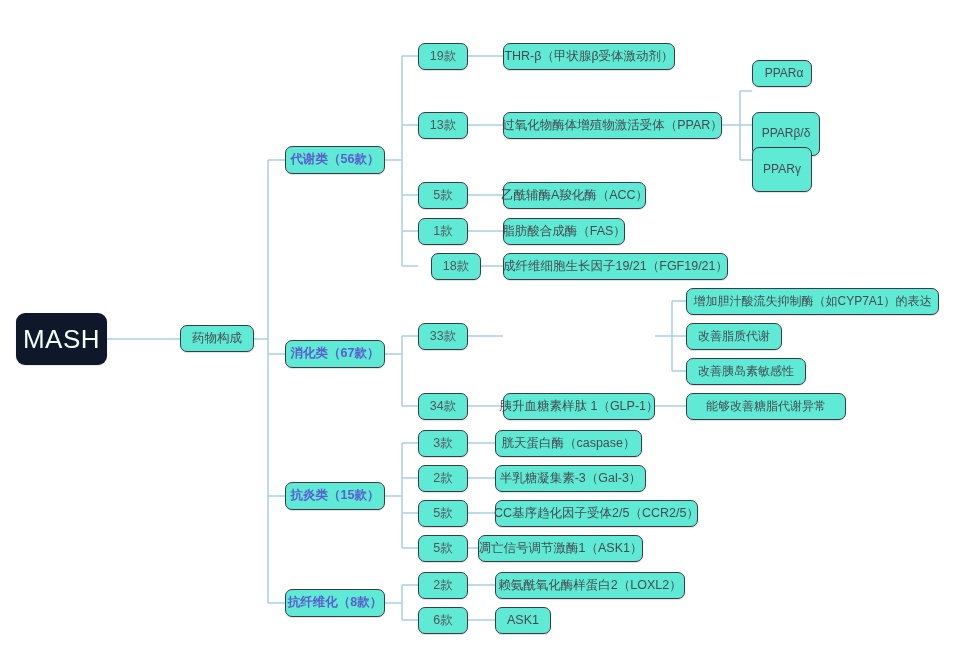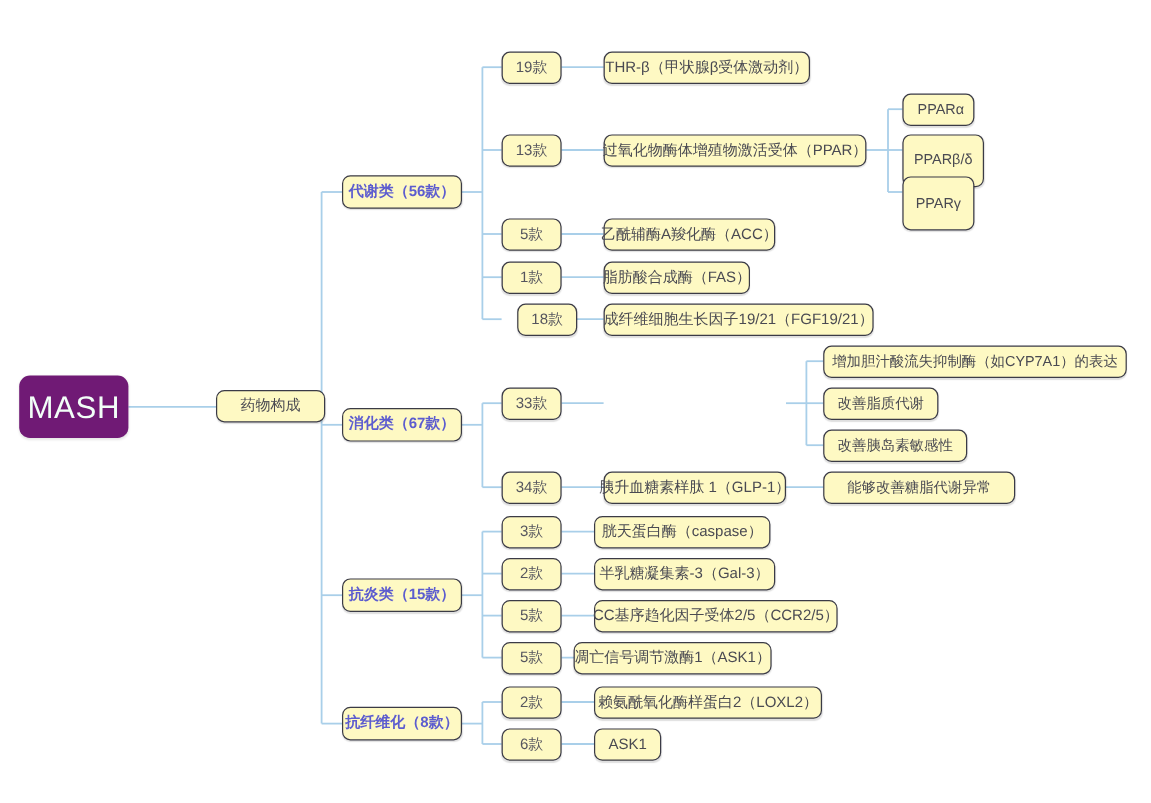--- a/index.html
+++ b/index.html
@@ -22,32 +22,32 @@
     width: 959px;
     height: 669px;
     pointer-events: none;
   }
   .node {
     position: absolute;
     box-sizing: border-box;
     display: flex;
     align-items: center;
     justify-content: center;
-    background: #fef9c3;
+    background: #5eead4;
     border: 1.4px solid #3b3b46;
     border-radius: 7px;
     color: #4a4a52;
     font-size: 12.5px;
     line-height: 1.1;
     white-space: nowrap;
     padding: 0 8px;
     box-shadow: 0 1px 1px rgba(0,0,0,0.13);
   }
   .root {
-    background: #701a75;
+    background: #0f172a;
     border: none;
     border-radius: 9px;
     color: #f2fff8;
     font-size: 26px;
     letter-spacing: 0.5px;
     box-shadow: 0 1px 2px rgba(0,0,0,0.10);
   }
   .cat {
     color: #5c5ccf;
     font-weight: 700;
@@ -135,42 +135,42 @@
       <path d="M402,620 L418,620"></path>
       <path d="M468,585 L495,585"></path>
       <path d="M468,620 L495,620"></path>
     </g>
   </svg>
 
   <div class="node root" style="left:16px; top:313px; width:91px; height:52px;">
     <span>MASH</span>
   </div>
 
-  <div class="node" style="left:180px; top:325px; width:91px; height:27px;">
+  <div class="node" style="left:180px; top:325px; width:74px; height:27px;">
     <span>药物构成</span>
   </div>
 
   <div class="node cat" style="left:285px; top:146px; width:100px; height:28px;">
     <span>代谢类（56款）</span>
   </div>
 
   <div class="node count" style="left:418px; top:43px; width:50px; height:27px;">
     <span>19款</span>
   </div>
   <div class="node leaf" style="left:503px; top:43px; width:172px; height:27px;">
     <span>THR-β（甲状腺β受体激动剂）</span>
   </div>
 
   <div class="node count" style="left:418px; top:112px; width:50px; height:27px;">
     <span>13款</span>
   </div>
   <div class="node leaf" style="left:503px; top:112px; width:219px; height:27px;">
     <span>过氧化物酶体增殖物激活受体（PPAR）</span>
   </div>
-  <div class="node tiny" style="left:752px; top:78px; width:60px; height:27px;padding-left:12px;">
+  <div class="node tiny" style="left:752px; top:60px; width:60px; height:27px;padding-left:12px;">
     <span>PPARα</span>
   </div>
   <div class="node tiny" style="left:752px; top:112px; width:68px; height:44px;">
     <span>PPARβ/δ</span>
   </div>
   <div class="node tiny" style="left:752px; top:147px; width:60px; height:45px;">
     <span>PPARγ</span>
   </div>
 
   <div class="node count" style="left:418px; top:182px; width:50px; height:27px;">

